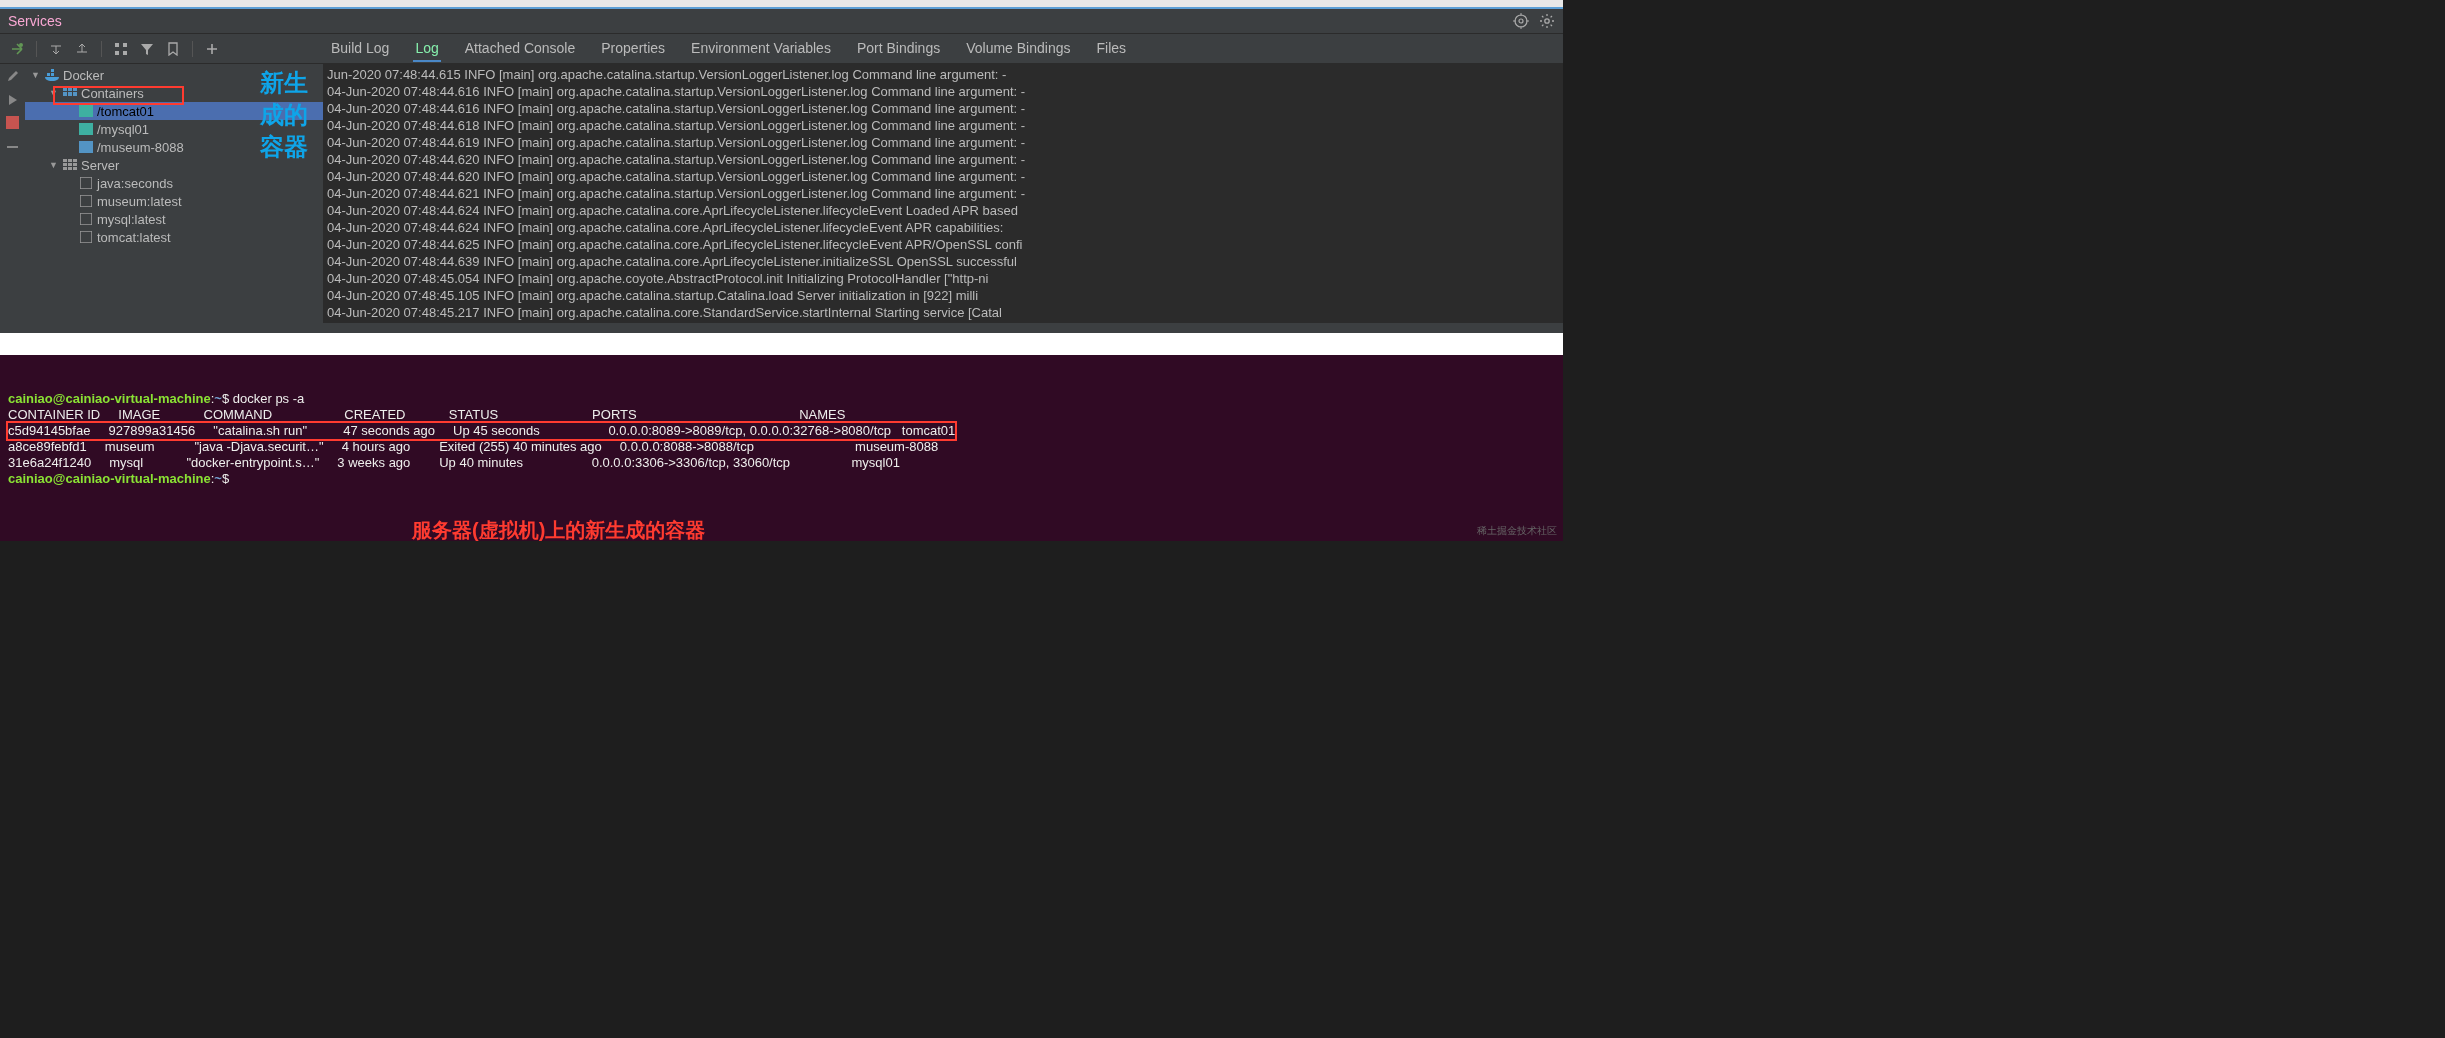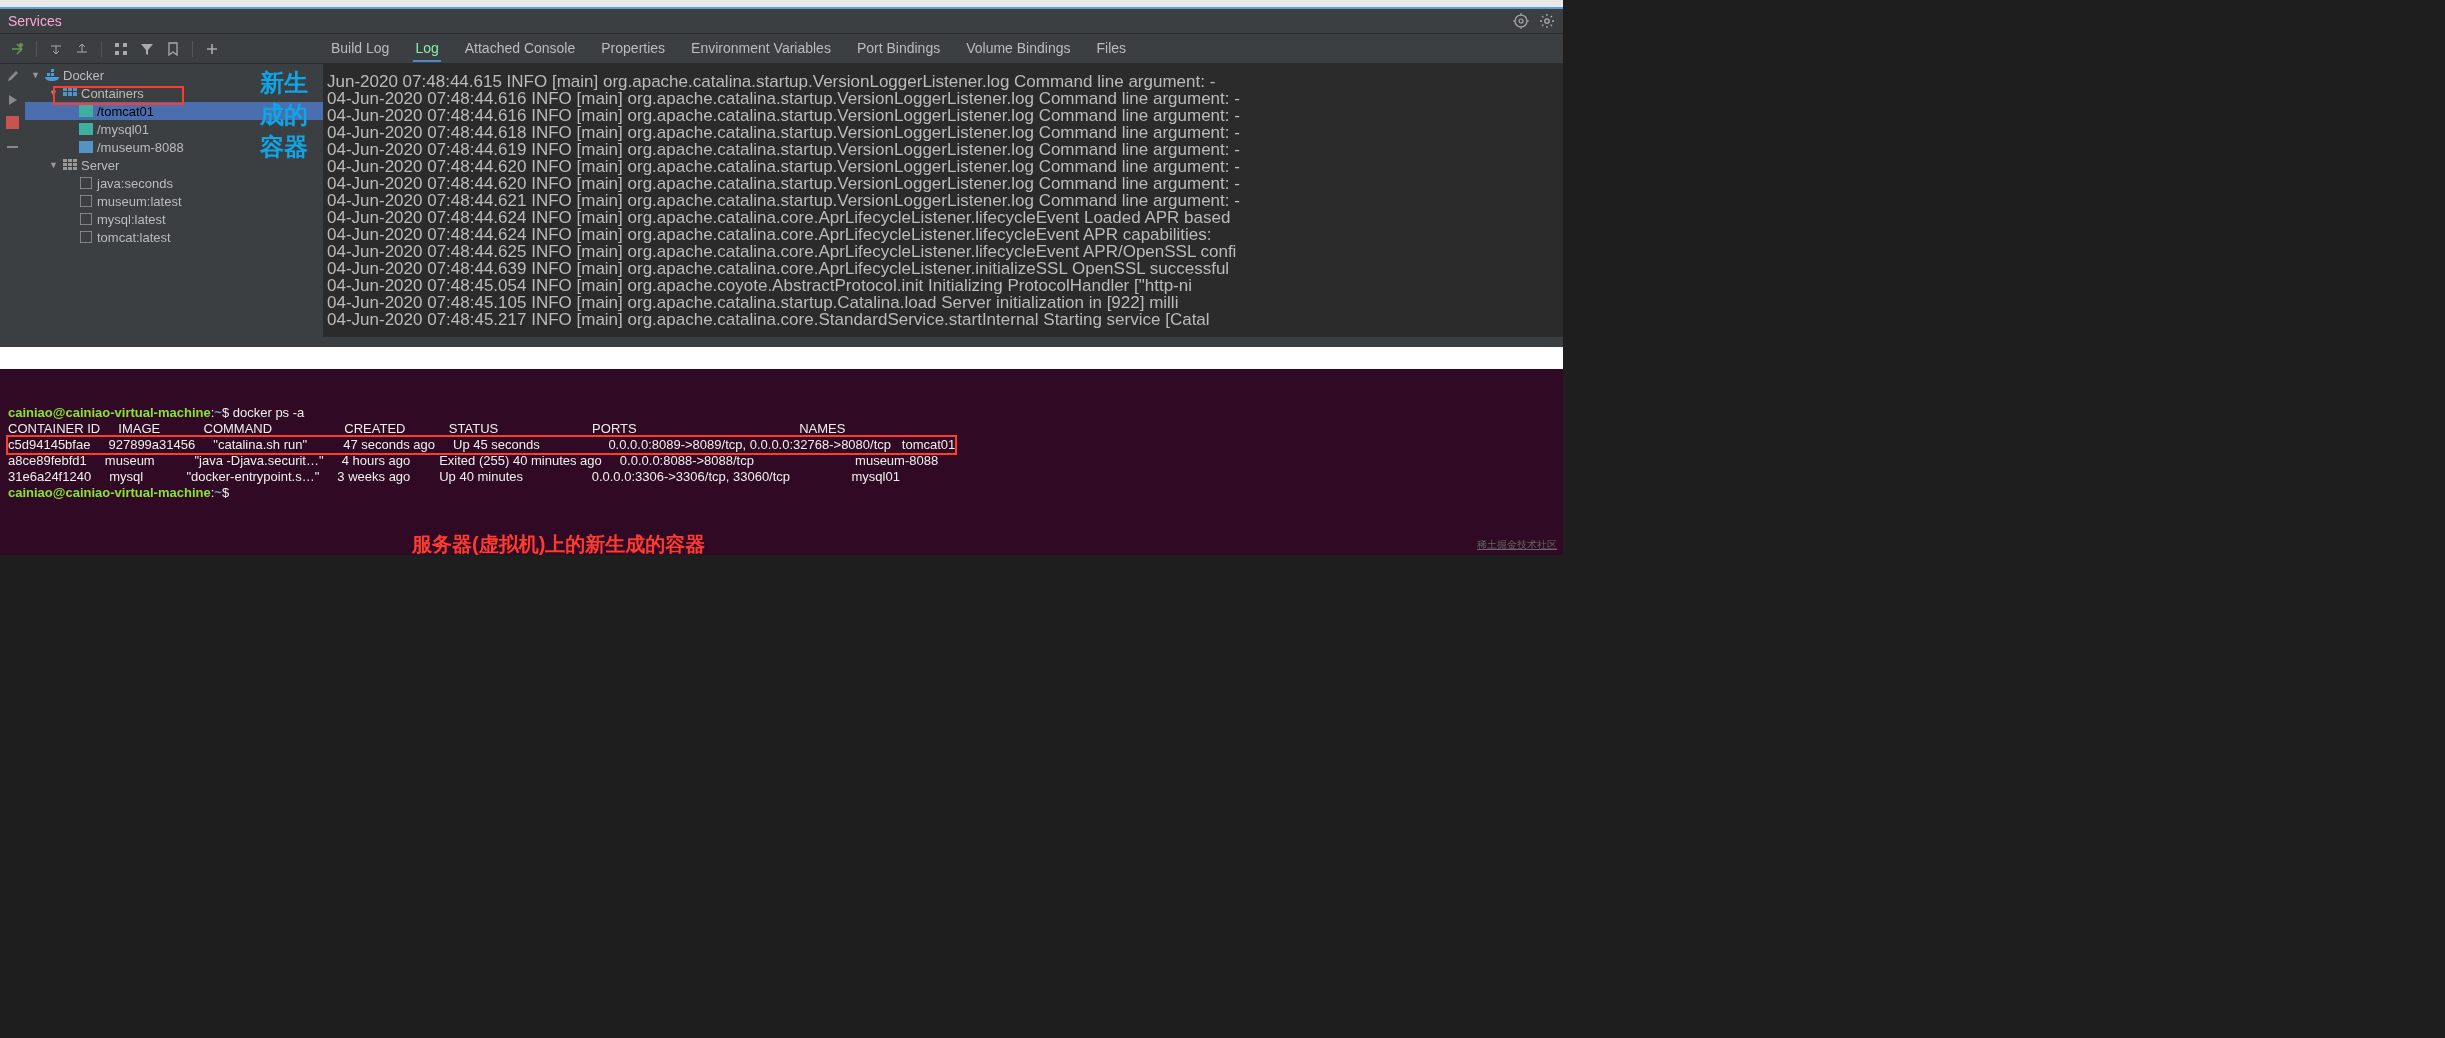--- a/index.html
+++ b/index.html
@@ -22,31 +22,31 @@
 .tree-row { display: flex; align-items: center; height: 18px; padding-left: 6px; cursor: pointer; color: #bbb; font-size: 13px; white-space: nowrap; }
 .tree-row.sel { background: #4b6eaf; color: #000000; }
 .tree-arrow { width: 10px; display: inline-block; font-size: 9px; color: #999; margin-right: 4px; }
 .tree-icon { width: 14px; height: 12px; display: inline-flex; align-items: center; justify-content: center; margin-right: 4px; }
 .annotation { position: absolute; left: 192px; top: 3px; color: #0ea5e9; font-size: 24px; font-weight: 600; pointer-events: none; z-index: 10; font-family: "Microsoft YaHei", sans-serif; margin-left: 43px; }
 .red-box { position: absolute; left: 28px; top: 22px; width: 131px; height: 19px; border: 2px solid #ff3b30; pointer-events: none; z-index: 9; }
 .main-pane { flex: 1; background: #3c3f41; display: flex; flex-direction: column; min-width: 0; }
 .tabs { height: 30px; display: flex; align-items: center; gap: 22px; padding: 0 4px 0 6px; border-bottom: 1px solid #2b2b2b; }
 .tab { color: #bbb; font-size: 14px; padding: 4px 2px; cursor: pointer; border-bottom: 2px solid transparent; }
 .tab.active { border-bottom-color: #4a88c7; color: #86efac; }
-.log-area { flex: 1; background: #2b2b2b; color: #bbb; font-family: "Consolas","Menlo",monospace; font-size: 17px; line-height: 17px; padding: 9px 4px; white-space: pre; overflow: hidden; }
+.log-area { flex: 1; background: #2b2b2b; color: #bbb; font-family: "Consolas","Menlo",monospace; font-size: 13px; line-height: 17px; padding: 2px 4px; white-space: pre; overflow: hidden; }
 .log-line { height: 17px; overflow: hidden; }
 .scrollbar { height: 10px; background: #3c3f41; }
 .white-gap { height: 22px; background: #fff; }
 .terminal { background: #300a24; padding: 4px 8px 22px; font-family: "Ubuntu Mono","Consolas",monospace; font-size: 13px; line-height: 16px; color: #d3d7cf; position: relative; white-space: pre; }
 .term-green { color: #8ae234; font-weight: bold; }
 .term-blue { color: #729fcf; font-weight: bold; }
 .term-white { color: #eeeeec; }
 .term-highlight { border: 2px solid #ff3b30; display: inline-block; margin: -2px; padding: 0; }
 .term-ann { position: absolute; color: #ff3b30; font-size: 20px; font-weight: 600; font-family: "Microsoft YaHei", sans-serif; }
-.watermark { position: absolute; right: 6px; bottom: 2px; color: #666; font-size: 10px; font-family: "Microsoft YaHei", sans-serif; text-decoration: underline; }
+.watermark { position: absolute; right: 6px; bottom: 2px; color: #666; font-size: 10px; font-family: "Microsoft YaHei", sans-serif; }
 svg { display: block; }
 </style>
 </head>
 <body>
 
 <div class="top-strip"></div>
 
 <div class="panel-header">
   <span class="panel-title">Services</span>
   <div class="header-icons">

